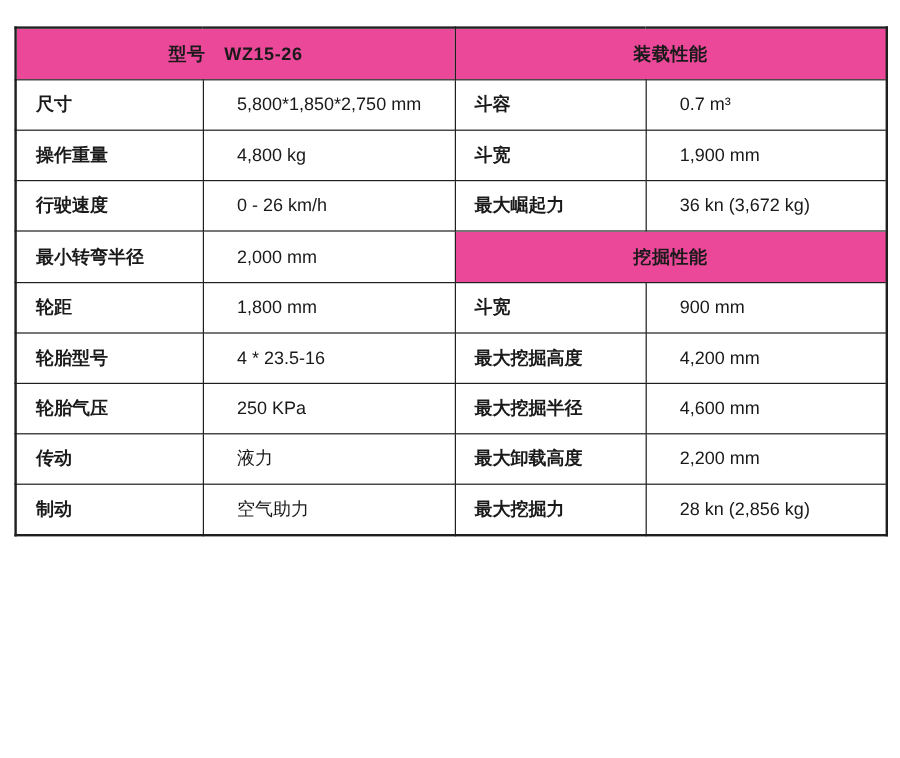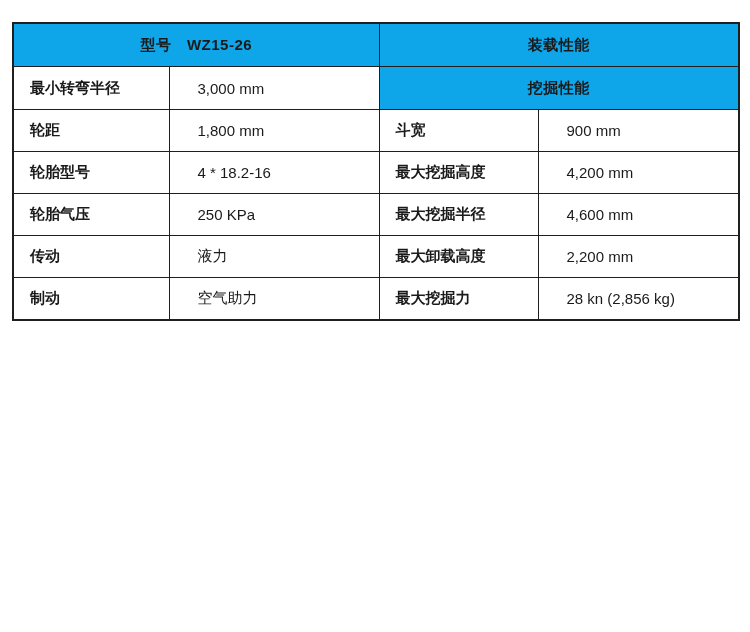--- a/index.html
+++ b/index.html
@@ -28,21 +28,21 @@
   }
   table.spec td {
     border: 1px solid #1f1f1f;
     color: #1a1a1a;
     font-size: 15px;
     vertical-align: middle;
     overflow: hidden;
     white-space: nowrap;
   }
   td.hdr {
-    background: #0ea5e9;
+    background: #ec4899;
     font-weight: bold;
     text-align: center;
     font-size: 16px;
     height: 40px;
     letter-spacing: 0.5px;
   }
   td.lbl {
     font-weight: bold;
     padding-left: 16px;
     height: 39px;
@@ -63,44 +63,62 @@
       <col style="width:210px">
       <col style="width:159px">
       <col style="width:201px">
     </colgroup>
     <tbody>
       <tr>
         <td colspan="2" class="hdr">型号　WZ15-26</td>
         <td colspan="2" class="hdr">装载性能</td>
       </tr>
 
+      <tr>
+        <td class="lbl">尺寸</td>
+        <td class="val">5,800*1,850*2,750 mm</td>
+        <td class="lbl">斗容</td>
+        <td class="val">0.7 m³</td>
+      </tr>
 
-
-
+      <tr>
+        <td class="lbl">操作重量</td>
+        <td class="val">4,800 kg</td>
+        <td class="lbl">斗宽</td>
+        <td class="val">1,900 mm</td>
+      </tr>
 
 
 
       <tr>
+        <td class="lbl">行驶速度</td>
+        <td class="val">0 - 26 km/h</td>
+        <td class="lbl">最大崛起力</td>
+        <td class="val">36 kn (3,672 kg)</td>
+      </tr>
+
+
+      <tr>
         <td class="lbl">最小转弯半径</td>
-        <td class="val">3,000 mm</td>
+        <td class="val">2,000 mm</td>
         <td colspan="2" class="hdr">挖掘性能</td>
       </tr>
 
 
       <tr>
         <td class="lbl">轮距</td>
         <td class="val">1,800 mm</td>
         <td class="lbl">斗宽</td>
         <td class="val">900 mm</td>
       </tr>
 
 
       <tr>
         <td class="lbl">轮胎型号</td>
-        <td class="val">4 * 18.2-16</td>
+        <td class="val">4 * 23.5-16</td>
         <td class="lbl">最大挖掘高度</td>
         <td class="val">4,200 mm</td>
       </tr>
 
       <tr>
         <td class="lbl">轮胎气压</td>
         <td class="val">250 KPa</td>
         <td class="lbl">最大挖掘半径</td>
         <td class="val">4,600 mm</td>
       </tr>

